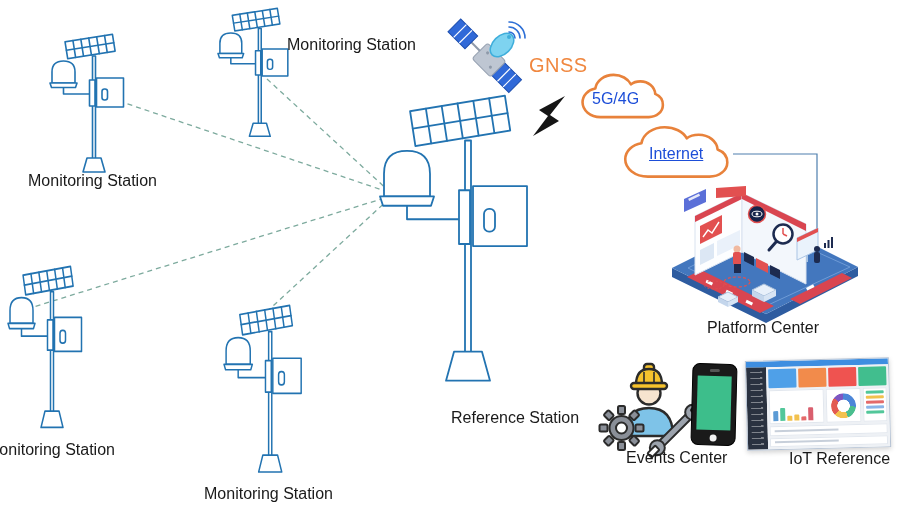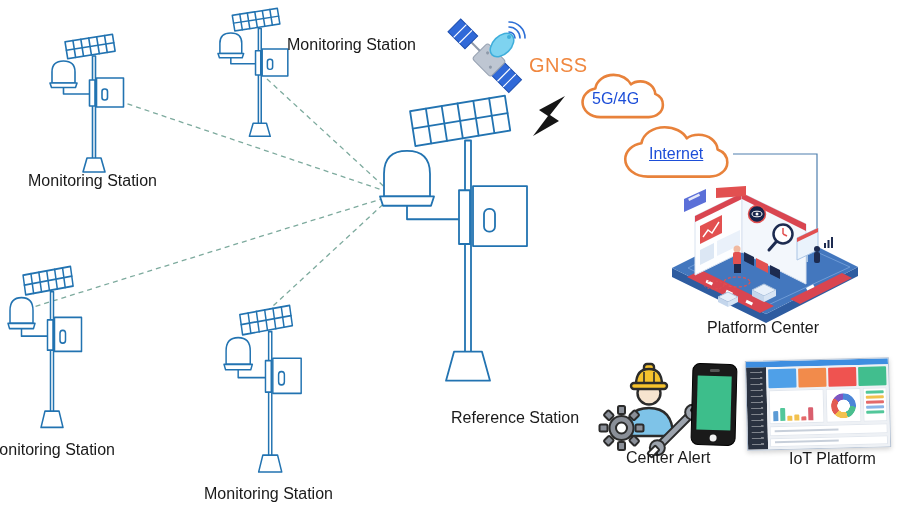--- a/index.html
+++ b/index.html
@@ -217,22 +217,22 @@
 
 <div class="label" style="left:28px;top:172px;">Monitoring Station</div>
 <div class="label" style="left:287px;top:36px;">Monitoring Station</div>
 <div class="label" style="left:-14px;top:441px;">Monitoring Station</div>
 <div class="label" style="left:204px;top:485px;">Monitoring Station</div>
 <div class="label" style="left:411px;top:409px;margin-left:40px;">Reference Station</div>
 <div class="label label-gnss" style="left:529px;top:54px;">GNSS</div>
 <div class="label cloud-text" style="left:592px;top:90px;">5G/4G</div>
 <div class="label cloud-text" style="left:649px;top:145px;text-decoration:underline;">Internet</div>
 <div class="label" style="left:707px;top:319px;">Platform Center</div>
-<div class="label" style="left:626px;top:449px;">Center Alert</div>
-<div class="label" style="left:789px;top:450px;">IoT Platform</div>
+<div class="label" style="left:626px;top:449px;">Events Center</div>
+<div class="label" style="left:789px;top:450px;">IoT Reference</div>
 
 <div class="iot-dash">
   <div class="dash-top"></div>
   <div class="dash-body">
     <div class="dash-side"></div>
     <div class="dash-main">
       <div class="dash-cards">
         <div class="c1"></div>
         <div class="c2"></div>
         <div class="c3"></div>

